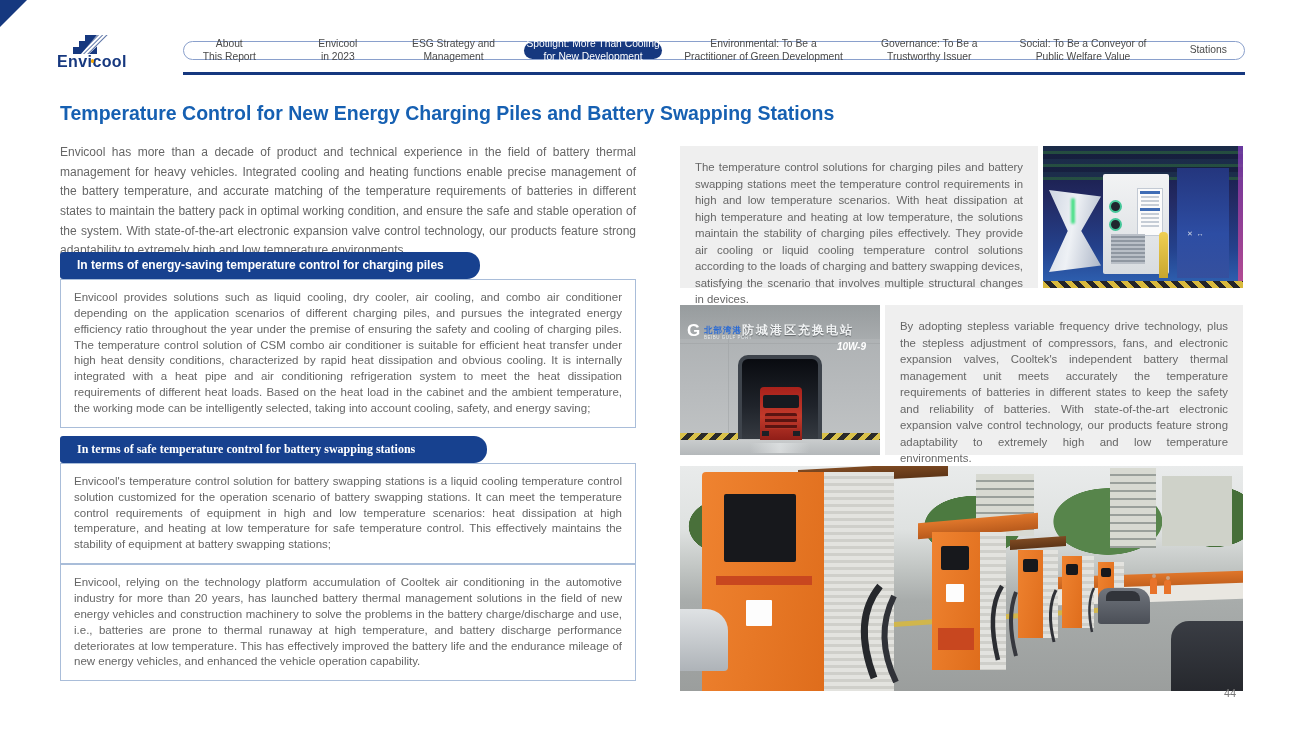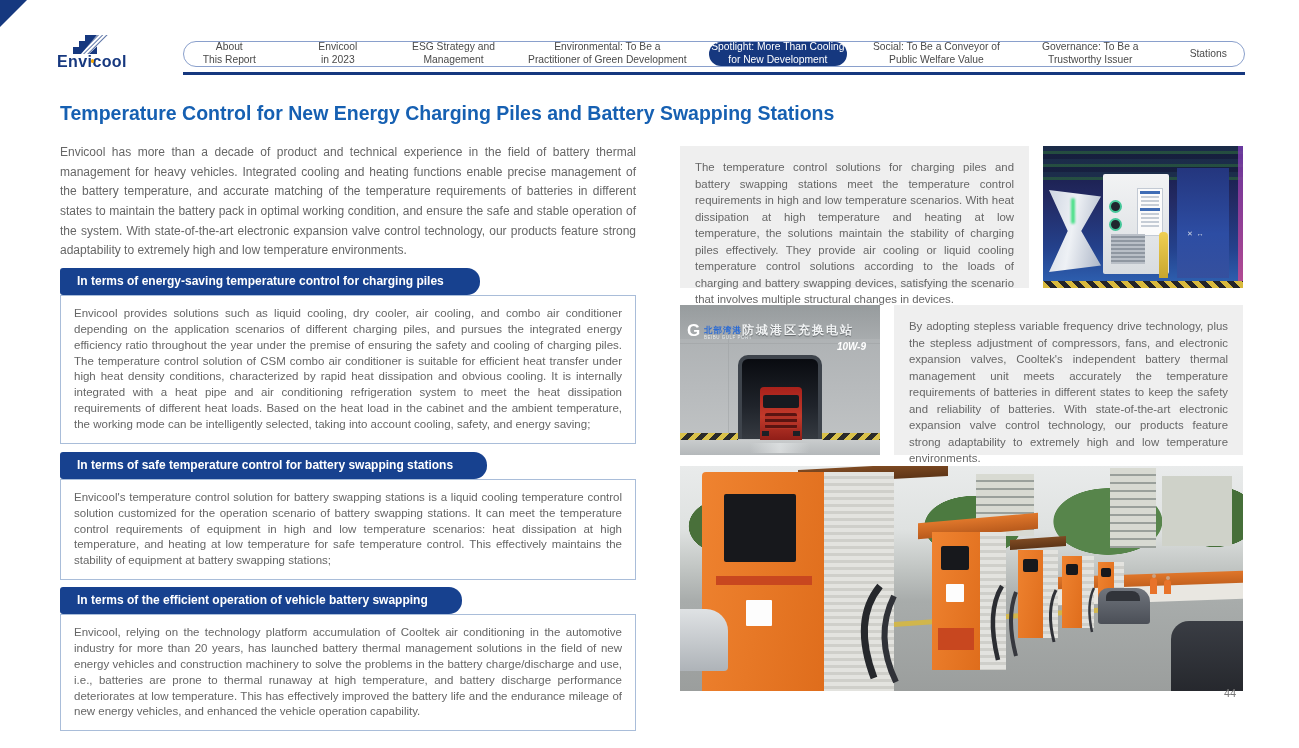--- a/index.html
+++ b/index.html
@@ -9,45 +9,45 @@
   .corner-tri { position:absolute; top:0; left:0; width:0; height:0;
     border-top:27px solid #16387f; border-right:27px solid transparent; }
 
   
   .logo { position:absolute; left:57px; top:32px; width:110px; height:44px; }
   .logo svg { display:block; margin-left:14px; }
   .logo-word { position:relative; font-size:16px; font-weight:bold; color:#16387f; letter-spacing:.4px; margin-top:-3px; }
   .logo-idot { position:absolute; left:33.5px; bottom:13.5px; width:3.6px; height:3.6px; border-radius:50%; background:#f5a800; }
 
   
-  .nav { position:absolute; left:183px; top:41px; width:1062px; height:26px;
+  .nav { position:absolute; left:183px; top:41px; width:1062px; height:19px;
     border:1px solid #8aa0cc; border-radius:16px; display:flex; align-items:stretch; background:#fff;gap:18px; }
   .nav-tab { flex:1; display:flex; align-items:center; justify-content:center; text-align:center;
     font-size:10.3px; line-height:1.22; color:#4a4a4a; white-space:pre-line; cursor:pointer; }
   .nav-tab.active { background:#16387f; color:#fff; border-radius:16px; font-weight:normal; }
   .nav-underline { position:absolute; left:183px; top:72px; width:1062px; height:3px; background:#16387f; }
 
   
   .page-title { position:absolute; left:60px; top:102px; width:980px;
     font-size:19.5px; font-weight:bold; color:#1660b2; }
 
   
   .intro { position:absolute; left:60px; top:143px; width:576px;
     font-size:12px; line-height:1.64; color:#666; text-align:justify; }
   .sections { position:absolute; left:60px; top:252px; width:576px; }
   .sec-header { height:27px; background:#17418f; color:#fff; font-weight:bold; font-size:12px;
-    line-height:27px; padding-left:17px; border-radius:3px 13px 13px 3px; position:relative; z-index:2;margin-top:16px; }
+    line-height:27px; padding-left:17px; border-radius:3px 13px 13px 3px; position:relative; z-index:2; }
   .sec-box { border:1px solid #a9bdd9; background:#fff; padding:10px 13px;
     font-size:11.5px; line-height:1.38; color:#666; text-align:justify; }
-  .sec-gap1 { margin-top:8px; }
+  .sec-gap1 { margin-top:8px;font-family:Liberation Serif, serif; }
   .sec-gap2 { margin-top:7px; }
 
   
   .rightcol { position:absolute; left:680px; top:146px; width:563px; }
-  .r-row { display:flex; gap:14px; }
+  .r-row { display:flex; gap:5px; }
   .gray-box { background:#efefef; padding:13px 15px; font-size:11.4px; line-height:1.45;
     color:#666; text-align:justify; }
   .gb1 { width:360px; height:142px; }
   .gb2 { flex:1; height:150px; }
   .r-row2 { margin-top:17px; }
   .r-row3 { margin-top:11px; }
 
   
   .photo1 { position:relative; width:200px; height:142px; overflow:hidden; flex:none;
     background:linear-gradient(180deg,#14173d 0%,#232a63 38%,#24418c 72%,#2f64b5 100%); }
@@ -174,44 +174,43 @@
   <div class="logo-idot"></div>
 </div>
 
 <nav class="nav">
   <div class="nav-tab" style="flex:0.95">About
 This Report</div>
   <div class="nav-tab" style="flex:0.95">Envicool
 in 2023</div>
   <div class="nav-tab" style="flex:1.1">ESG Strategy and
 Management</div>
+  <div class="nav-tab active" style="flex:1.45">Spotlight: More Than Cooling
+for New Development</div>
   <div class="nav-tab" style="flex:1.75">Environmental: To Be a
 Practitioner of Green Development</div>
-  <div class="nav-tab active" style="flex:1.45">Spotlight: More Than Cooling
-for New Development</div>
+  <div class="nav-tab" style="flex:1.35">Governance: To Be a
+Trustworthy Issuer</div>
   <div class="nav-tab" style="flex:1.5">Social: To Be a Conveyor of
 Public Welfare Value</div>
-  <div class="nav-tab" style="flex:1.35">Governance: To Be a
-Trustworthy Issuer</div>
   <div class="nav-tab" style="flex:0.75">Stations</div>
 </nav>
 <div class="nav-underline"></div>
 
 <h1 class="page-title">Temperature Control for New Energy Charging Piles and Battery Swapping Stations</h1>
 
 <p class="intro">Envicool has more than a decade of product and technical experience in the field of battery thermal management for heavy vehicles. Integrated cooling and heating functions enable precise management of the battery temperature, and accurate matching of the temperature requirements of batteries in different states to maintain the battery pack in optimal working condition, and ensure the safe and stable operation of the system. With state-of-the-art electronic expansion valve control technology, our products feature strong adaptability to extremely high and low temperature environments.</p>
 
 <div class="sections">
   <div class="sec-header" style="width:420px">In terms of energy-saving temperature control for charging piles</div>
   <div class="sec-box">Envicool provides solutions such as liquid cooling, dry cooler, air cooling, and combo air conditioner depending on the application scenarios of different charging piles, and pursues the integrated energy efficiency ratio throughout the year under the premise of ensuring the safety and cooling of charging piles. The temperature control solution of CSM combo air conditioner is suitable for efficient heat transfer under high heat density conditions, characterized by rapid heat dissipation and obvious cooling. It is internally integrated with a heat pipe and air conditioning refrigeration system to meet the heat dissipation requirements of different heat loads. Based on the heat load in the cabinet and the ambient temperature, the working mode can be intelligently selected, taking into account cooling, safety, and energy saving;</div>
 
   <div class="sec-header sec-gap1" style="width:427px">In terms of safe temperature control for battery swapping stations</div>
   <div class="sec-box">Envicool's temperature control solution for battery swapping stations is a liquid cooling temperature control solution customized for the operation scenario of battery swapping stations. It can meet the temperature control requirements of equipment in high and low temperature scenarios: heat dissipation at high temperature, and heating at low temperature for safe temperature control. This effectively maintains the stability of equipment at battery swapping stations;</div>
 
-  <div class="sec-header sec-gap2" style="width:402px">In terms of the efficient operation of vehicle battery swapping</div>
   <div class="sec-box">Envicool, relying on the technology platform accumulation of Cooltek air conditioning in the automotive industry for more than 20 years, has launched battery thermal management solutions in the field of new energy vehicles and construction machinery to solve the problems in the battery charge/discharge and use, i.e., batteries are prone to thermal runaway at high temperature, and battery discharge performance deteriorates at low temperature. This has effectively improved the battery life and the endurance mileage of new energy vehicles, and enhanced the vehicle operation capability.</div>
 </div>
 
 <div class="rightcol">
 
   <div class="r-row">
     <div class="gray-box gb1">The temperature control solutions for charging piles and battery swapping stations meet the temperature control requirements in high and low temperature scenarios. With heat dissipation at high temperature and heating at low temperature, the solutions maintain the stability of charging piles effectively. They provide air cooling or liquid cooling temperature control solutions according to the loads of charging and battery swapping devices, satisfying the scenario that involves multiple structural changes in devices.</div>
 
     <div class="photo1">
       <div class="p1-ceiling"></div>

